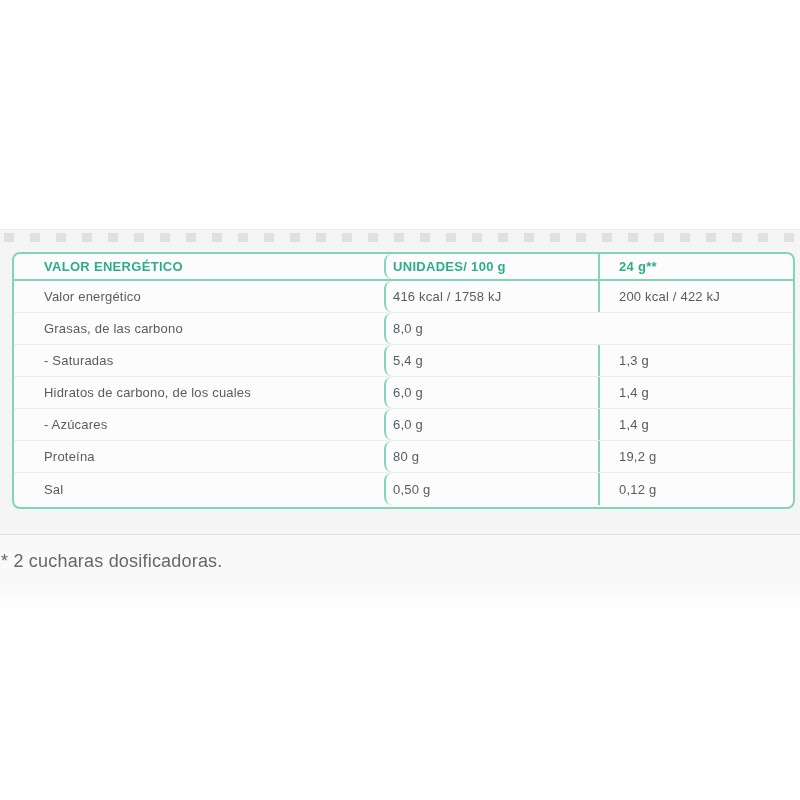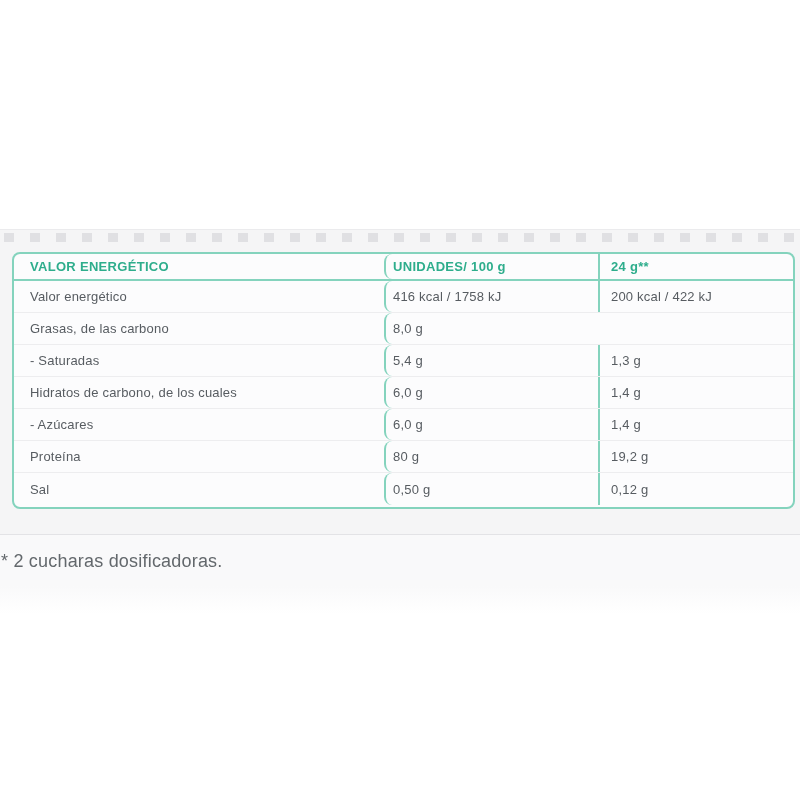--- a/index.html
+++ b/index.html
@@ -18,23 +18,23 @@
   .card {
     position:absolute; top:252px; left:12px; width:783px; height:257px;
     background:#fcfcfd; border:2px solid #84d3bd; border-radius:8px;
     overflow:hidden;
   }
   .row { display:grid; grid-template-columns:370px 214px 1fr; }
   .row.head { height:27px; border-bottom:2px solid #84d3bd; }
   .row.data { height:32px; border-bottom:1px solid #ededef; }
   .row.data:last-child { border-bottom:none; }
   .cell { display:flex; align-items:center; font-size:13px; color:#575c61; letter-spacing:.2px; }
-  .cell.c1 { padding-left:16px; }
+  .cell.c1 { padding-left:30px; }
   .cell.c2 { padding-left:7px;border-radius:8px; }
-  .cell.c3 { padding-left:11px; }
+  .cell.c3 { padding-left:19px; }
   .cell + .cell { border-left:2px solid #84d3bd; }
   .row.head .cell { color:#2ead8c; font-weight:bold; font-size:13px; letter-spacing:.3px; }
 
   .foot-band {
     position:absolute; top:534px; left:0; width:800px; height:52px;
     background:#f9f9fa; border-top:1px solid #e3e3e6;
   }
   .foot-fade {
     position:absolute; top:586px; left:0; width:800px; height:28px;
     background:linear-gradient(#f9f9fa,#ffffff);

